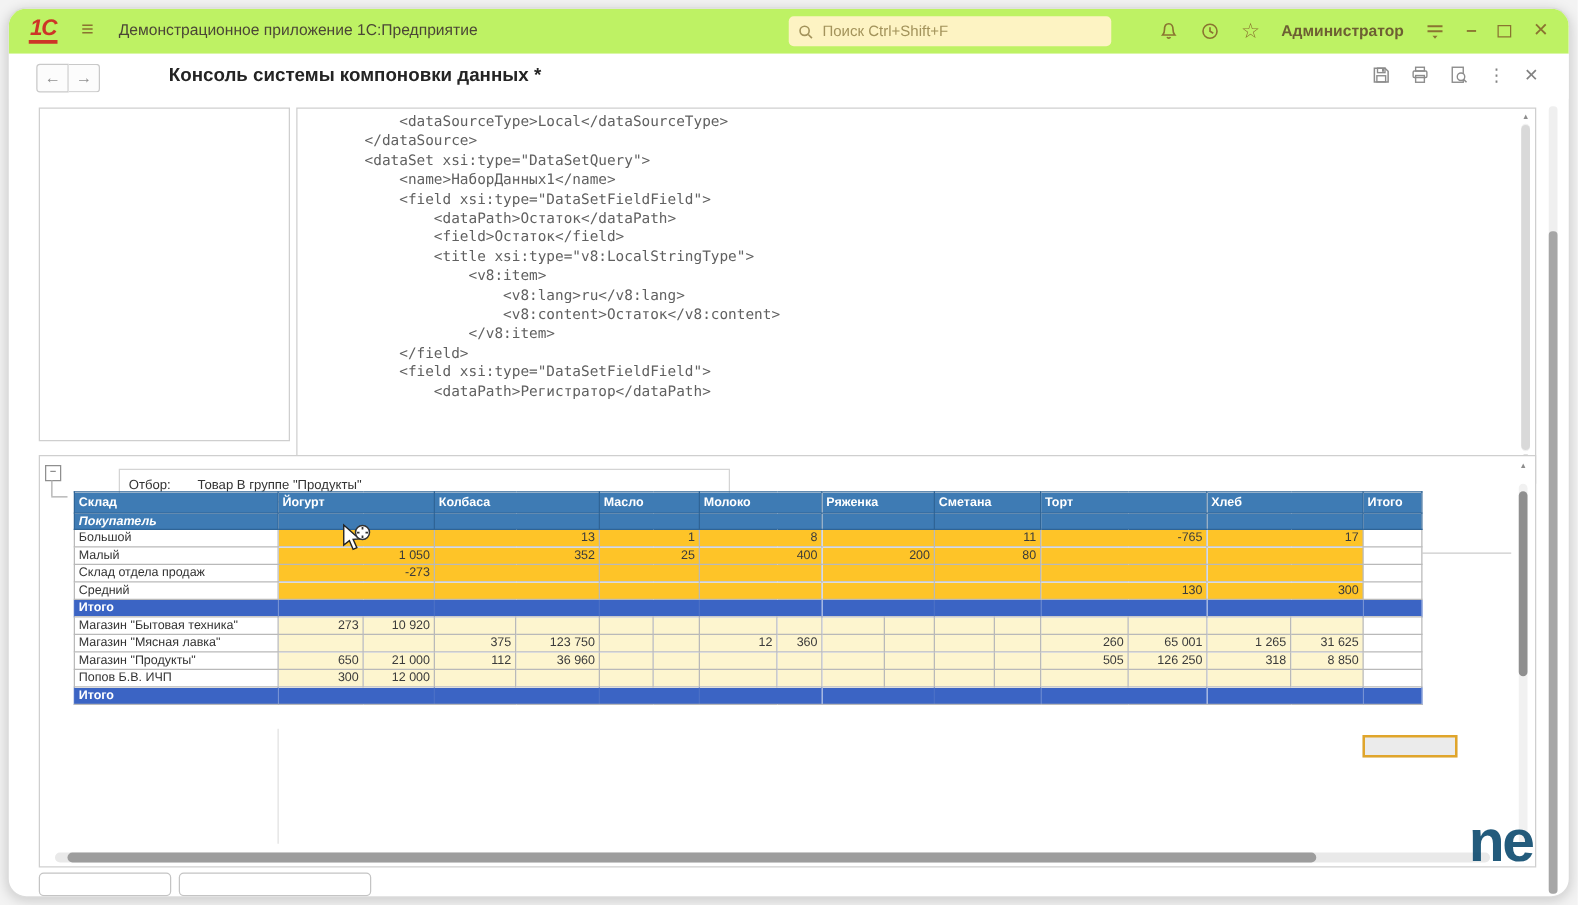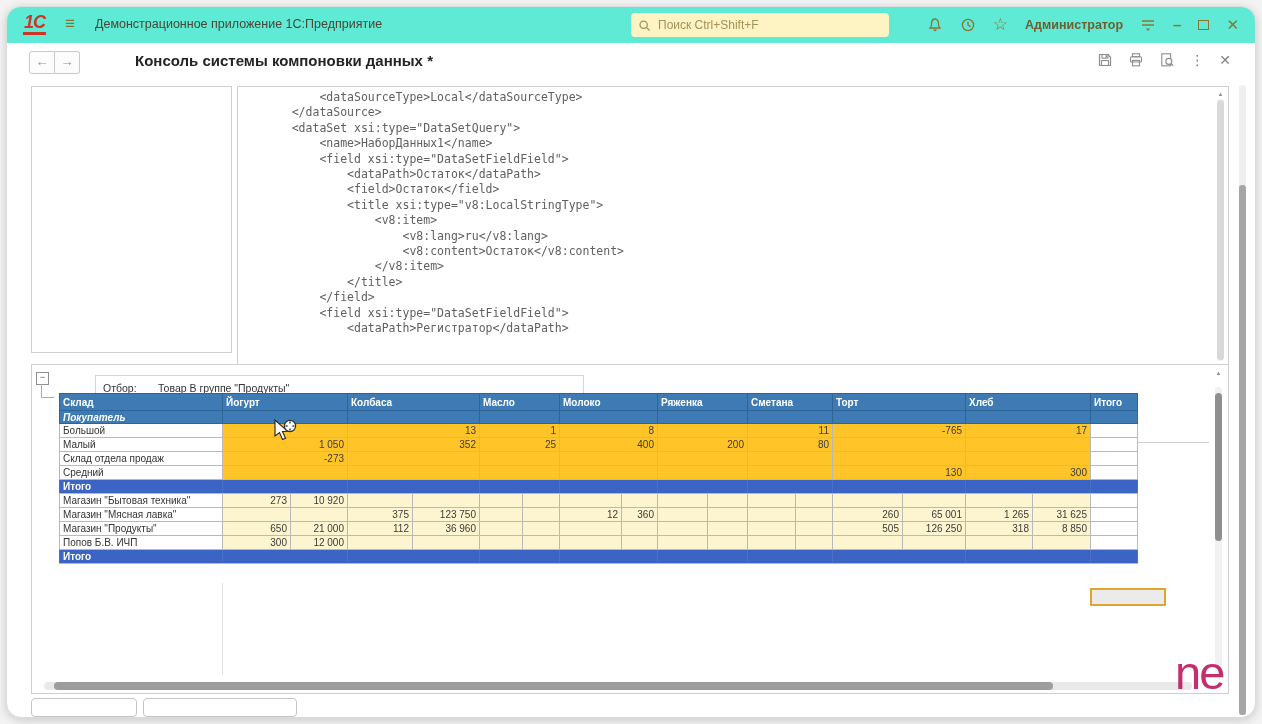--- a/index.html
+++ b/index.html
@@ -2,21 +2,21 @@
 <html><head>
 <meta charset="utf-8">
 <style>
   html,body{margin:0;padding:0;background:#f3f3f3;width:1262px;height:724px;overflow:hidden;
             font-family:"Liberation Sans",sans-serif;}
   .window{position:absolute;left:6px;top:6px;width:1248px;height:710px;background:#fff;
           border:1px solid #dcdcdc;border-radius:15px;overflow:hidden;
           box-shadow:0 2px 10px rgba(0,0,0,.18);}
 
   
-  .titlebar{position:absolute;left:0;top:0;width:100%;height:36px;background:#5eead4;}
+  .titlebar{position:absolute;left:0;top:0;width:100%;height:36px;background:#bef264;}
   .logo{position:absolute;left:16px;top:6px;color:#cd3527;font-weight:bold;font-style:italic;
         font-size:18px;letter-spacing:-1px;border-bottom:3px solid #cd3527;line-height:19px;padding:0 1px;}
   .burger{position:absolute;left:58px;top:8px;color:#8a7430;font-size:17px;line-height:18px;cursor:default;}
   .app-title{position:absolute;left:88px;top:10px;font-size:12.5px;color:#4b4636;}
   .search{position:absolute;left:624px;top:6px;width:258px;height:23px;background:#fdf3c3;
           border-radius:4px;display:flex;align-items:center;padding:12px 7px;box-sizing:border-box;gap:5px;}
   .search input{background:transparent;border:none;outline:none;flex:1;font-size:12px;
                 font-family:"Liberation Sans",sans-serif;color:#6d6147;}
   .search input::placeholder{color:#a3935b;opacity:1;}
   .tb-icons{position:absolute;right:16px;top:0;height:36px;display:flex;align-items:center;gap:17px;}
@@ -86,21 +86,21 @@
   .res-hscroll{position:absolute;left:12px;right:36px;bottom:3px;height:9px;}
   .res-hscroll .track{position:absolute;left:0;right:0;top:1px;height:8px;background:#e9e9e9;border-radius:4px;}
   .res-hscroll .thumb{position:absolute;left:10px;width:87%;top:1px;height:8px;background:#9d9d9d;border-radius:4px;}
 
   
   .bbox{position:absolute;top:691px;height:17px;border:1px solid #c4c4c4;border-radius:4px;background:#fff;}
   .bbox1{left:24px;width:104px;}
   .bbox2{left:136px;width:152px;}
   .edge-scroll{position:absolute;left:1232px;top:78px;bottom:2px;width:7px;background:#efefef;border-radius:3px;}
   .edge-scroll .thumb{position:absolute;left:0;top:100px;bottom:0;width:7px;background:#a6a6a6;border-radius:3px;}
-  .watermark{position:absolute;left:1168px;top:638px;font-size:47px;font-weight:normal;color:#be185d;
+  .watermark{position:absolute;left:1168px;top:638px;font-size:47px;font-weight:bold;color:#0c4a6e;
              letter-spacing:-2px;opacity:.9;}
   .cursor{position:absolute;left:264px;top:410px;z-index:50;}
 </style>
 </head>
 <body>
 
 <div class="window">
 
   <div class="titlebar">
     <div class="logo">1С</div>
@@ -172,21 +172,20 @@
         <div class="xline">    &lt;dataSet xsi:type="DataSetQuery"&gt;</div>
         <div class="xline">        &lt;name&gt;НаборДанных1&lt;/name&gt;</div>
         <div class="xline">        &lt;field xsi:type="DataSetFieldField"&gt;</div>
         <div class="xline">            &lt;dataPath&gt;Остаток&lt;/dataPath&gt;</div>
         <div class="xline">            &lt;field&gt;Остаток&lt;/field&gt;</div>
         <div class="xline">            &lt;title xsi:type="v8:LocalStringType"&gt;</div>
         <div class="xline">                &lt;v8:item&gt;</div>
         <div class="xline">                    &lt;v8:lang&gt;ru&lt;/v8:lang&gt;</div>
         <div class="xline">                    &lt;v8:content&gt;Остаток&lt;/v8:content&gt;</div>
         <div class="xline">                &lt;/v8:item&gt;</div>
-        <div class="xline">            &lt;/title&gt;</div>
         <div class="xline">        &lt;/field&gt;</div>
         <div class="xline">        &lt;field xsi:type="DataSetFieldField"&gt;</div>
         <div class="xline">            &lt;dataPath&gt;Регистратор&lt;/dataPath&gt;</div>
       </div>
     <div class="vscroll">
       <span class="sarrow" style="top:0">▲</span>
       <div class="track"></div>
       <div class="thumb" style="top:10px;bottom:10px"></div>
       <span class="sarrow" style="bottom:0">▼</span>
     </div>

